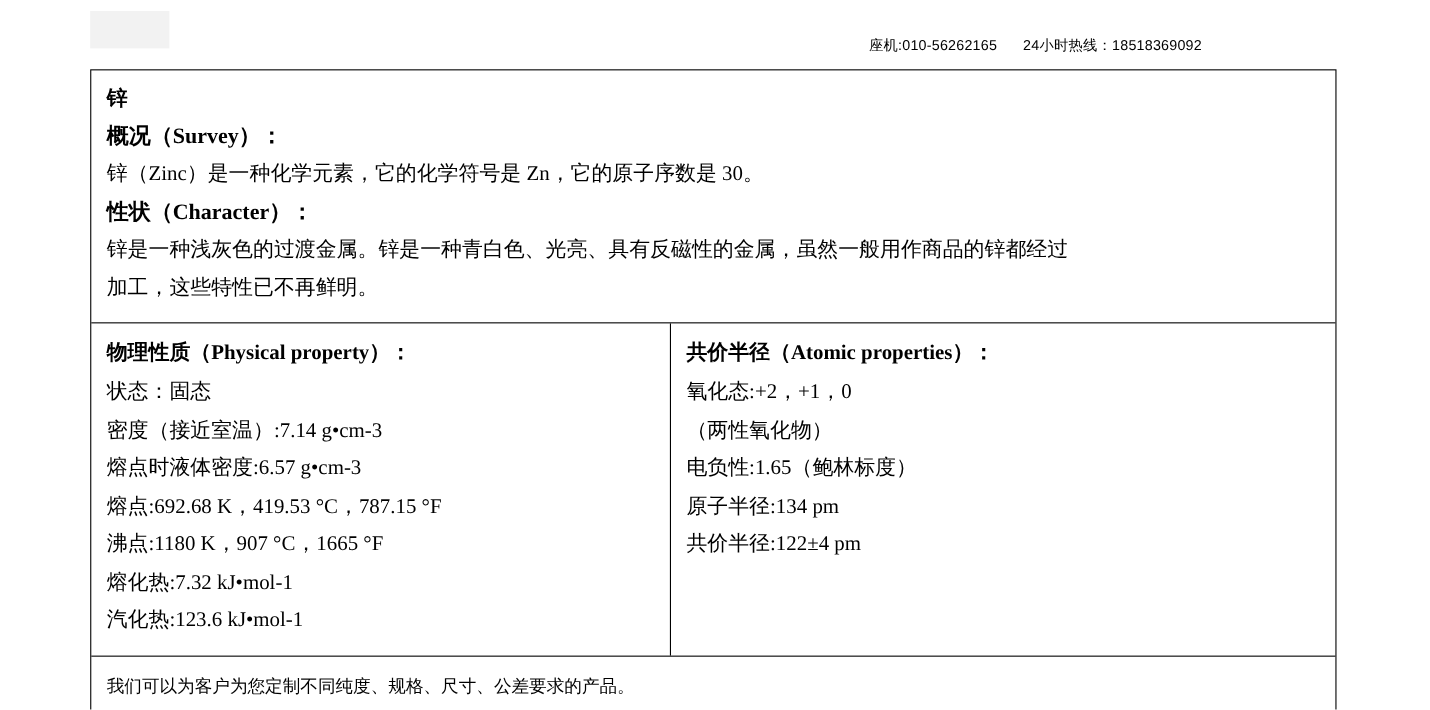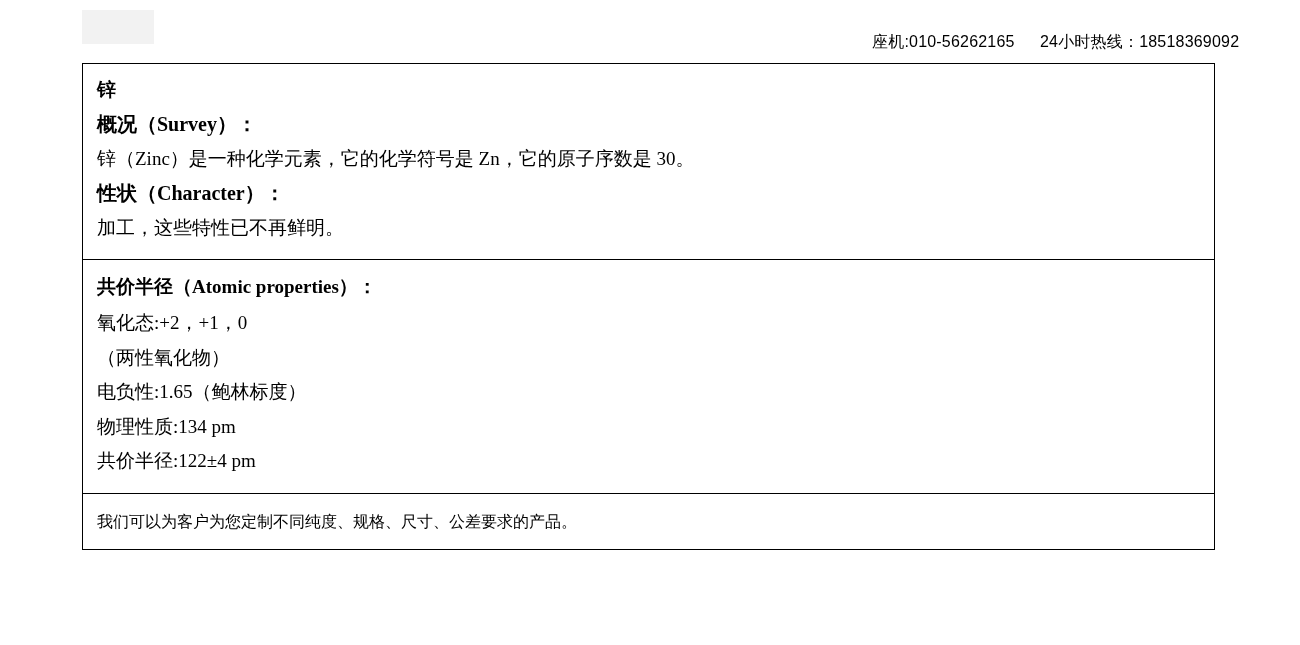--- a/index.html
+++ b/index.html
@@ -24,23 +24,23 @@
   .logo-mark {
     position: absolute;
     left: 82px;
     top: 10px;
     width: 72px;
     height: 34px;
     background: #f2f2f2;
   }
   .contact-line {
     position: absolute;
-    left: 872px;
+    left: 790px;
     top: 32px;
-    font-size: 16px;
+    font-size: 13px;
     font-family: "Liberation Sans", "DejaVu Sans", sans-serif;
     color: #000000;
     white-space: nowrap;
     letter-spacing: 0.2px;
   }
   .contact-line .spacer {
     display: inline-block;
     width: 16px;
   }
   .doc-table {
@@ -124,31 +124,42 @@
   </div>
 
   <div class="doc-table">
 
     <div class="row">
       <div class="cell full">
         <p class="title">锌</p>
         <p class="subhead">概况（Survey）：</p>
         <p class="para">锌（Zinc）是一种化学元素，它的化学符号是 Zn，它的原子序数是 30。</p>
         <p class="subhead">性状（Character）：</p>
+        <p class="para">锌是一种浅灰色的过渡金属。锌是一种青白色、光亮、具有反磁性的金属，虽然一般用作商品的锌都经过</p>
         <p class="para">加工，这些特性已不再鲜明。</p>
       </div>
     </div>
 
     <div class="row">
+      <div class="cell left-col">
+        <p class="section-head">物理性质（Physical property）：</p>
+        <p class="prop-line">状态：固态</p>
+        <p class="prop-line">密度（接近室温）:7.14 g•cm-3</p>
+        <p class="prop-line">熔点时液体密度:6.57 g•cm-3</p>
+        <p class="prop-line">熔点:692.68 K，419.53 °C，787.15 °F</p>
+        <p class="prop-line">沸点:1180 K，907 °C，1665 °F</p>
+        <p class="prop-line">熔化热:7.32 kJ•mol-1</p>
+        <p class="prop-line">汽化热:123.6 kJ•mol-1</p>
+      </div>
       <div class="cell right-col">
         <p class="section-head">共价半径（Atomic properties）：</p>
         <p class="prop-line">氧化态:+2，+1，0</p>
         <p class="prop-line">（两性氧化物）</p>
         <p class="prop-line">电负性:1.65（鲍林标度）</p>
-        <p class="prop-line">物理性质:134 pm</p>
+        <p class="prop-line">原子半径:134 pm</p>
         <p class="prop-line">共价半径:122±4 pm</p>
       </div>
     </div>
 
     <div class="row">
       <div class="cell full footer">
         <p class="footer-note">我们可以为客户为您定制不同纯度、规格、尺寸、公差要求的产品。</p>
       </div>
     </div>
 

